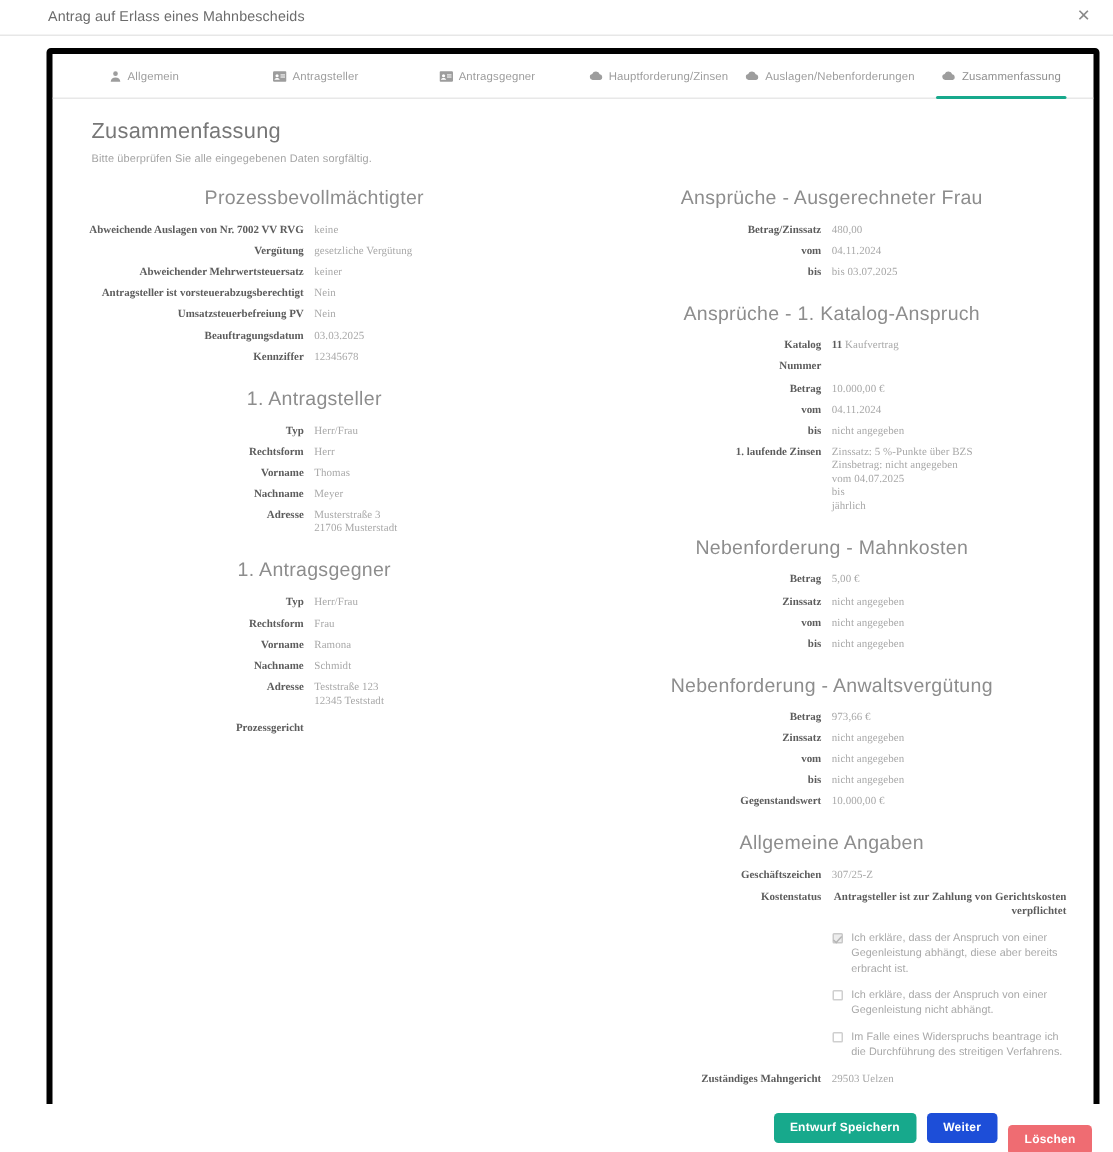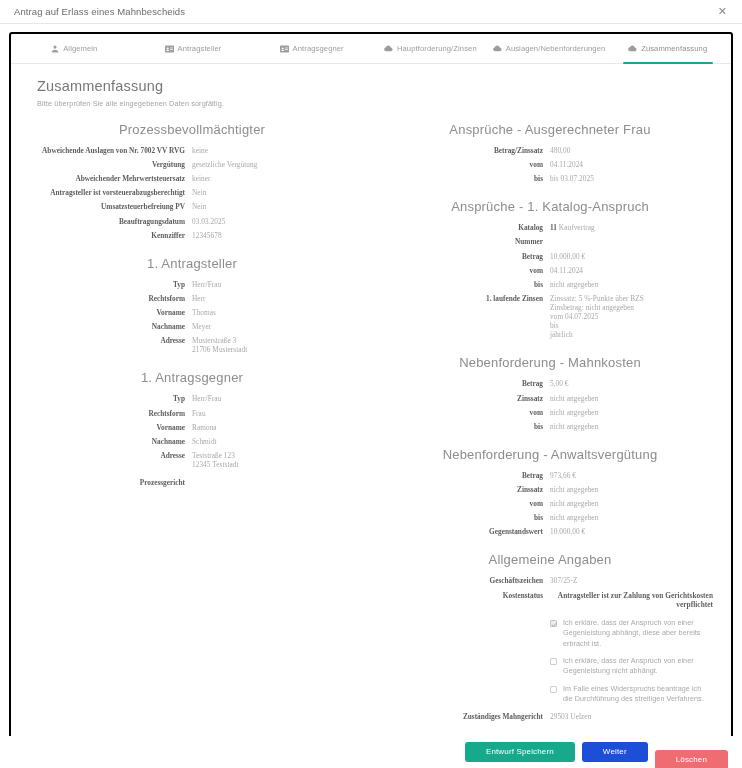--- a/index.html
+++ b/index.html
@@ -21,21 +21,21 @@
     background: #fff;
     display: flex;
     flex-direction: column;
   }
   .titlebar {
     height: 24px;
     flex: 0 0 24px;
     display: flex;
     align-items: center;
     justify-content: space-between;
-    padding: 0 12px 0 14px;
+    padding: 0 12px 0 32px;
     border-bottom: 1px solid #e7e7e7;
     background: #fff;
   }
   .titlebar-title {
     font-size: 9.5px;
     color: #6b6b6b;
     letter-spacing: .1px;
     white-space: nowrap;
   }
   .titlebar-close {
@@ -46,26 +46,27 @@
     padding: 2px 3px;
   }
 
   
   .card-wrap {
     flex: 1 1 auto;
     padding: 8px 9px 0 9px;
     overflow: hidden;
   }
   .card {
-    border: 2px solid #000000;
+    border: 4px solid #000000;
     border-radius: 3px;
     background: #fff;
     height: 712px;
     position: relative;
     overflow: hidden;
+    margin-left: 22px;
   }
 
   
   .tabs {
     display: flex;
     height: 30px;
     border-bottom: 1px solid #e8e8e8;
     padding: 0 4px;
     position: relative;
   }
@@ -219,23 +220,23 @@
     justify-content: flex-end;
     gap: 7px;
     padding: 0 14px 0 0;
   }
   .btn {
     border: none;
     border-radius: 3px;
     color: #fff;
     font-family: inherit;
     font-size: 8px;
-    font-weight: normal;
+    font-weight: bold;
     letter-spacing: .15px;
-    padding: 6px 21px;
+    padding: 6px 11px;
     cursor: pointer;
     line-height: 1;
   }
   .btn-primary  { background: #17a98c; }
   .btn-next     { background: #1d4ed8; }
   .btn-danger   { background: #ef6c72; margin-top: 16px; }
 </style>
 </head>
 <body>
 

